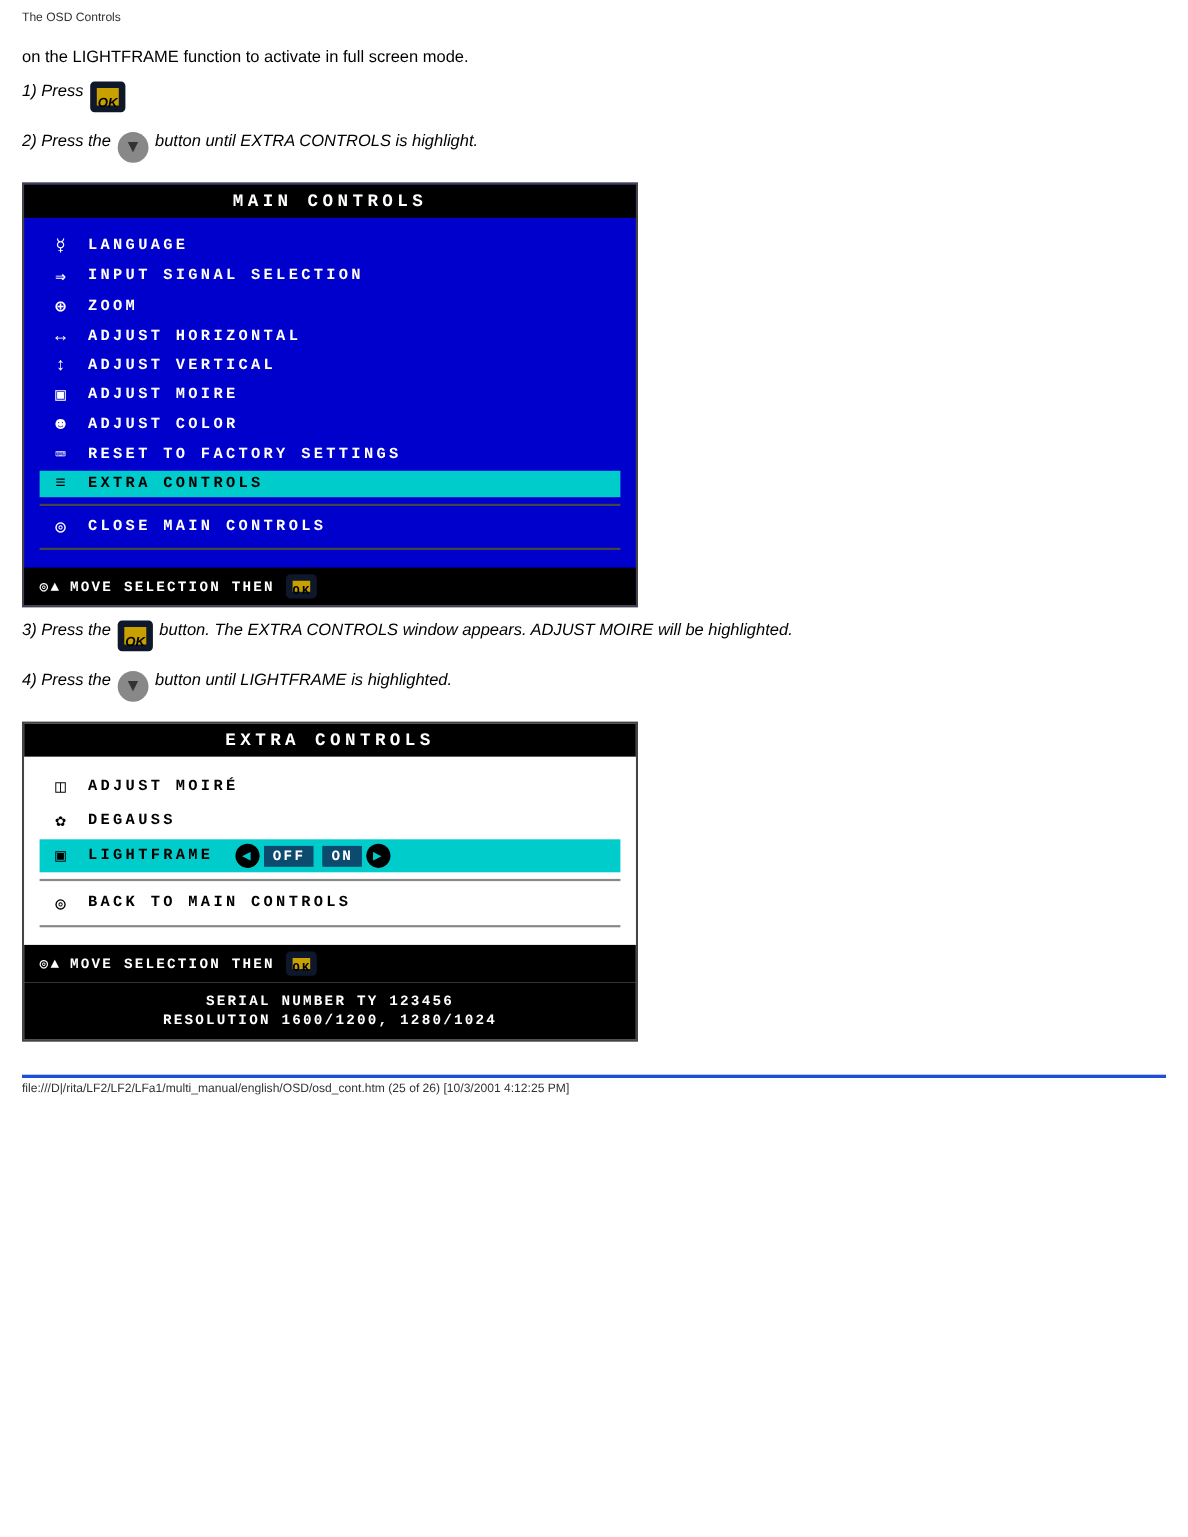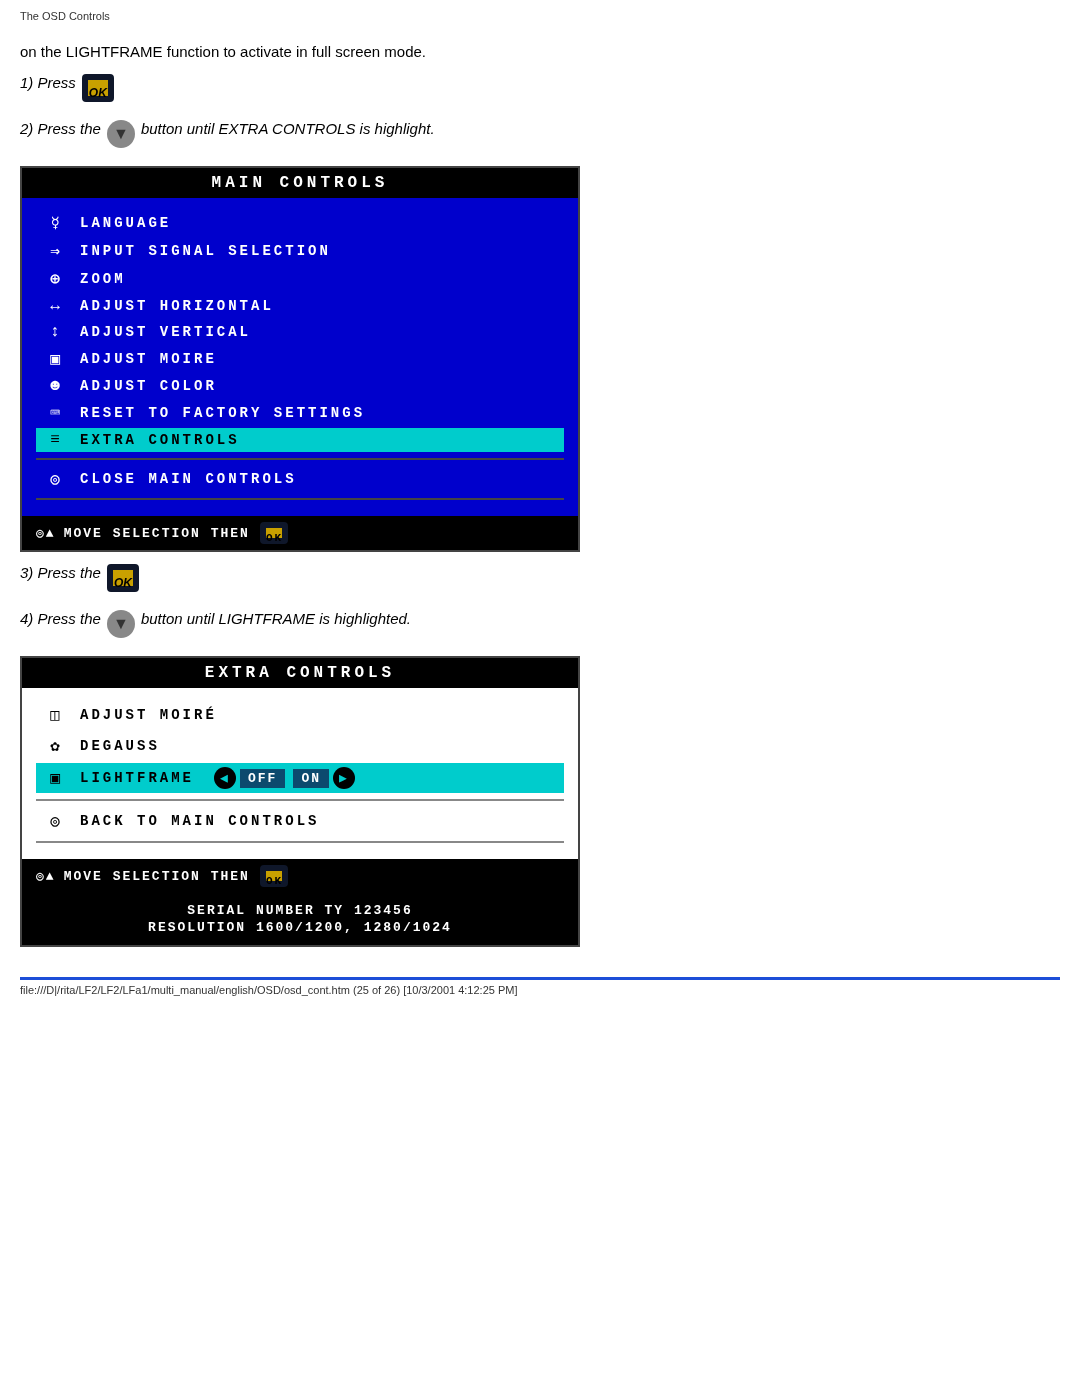--- a/index.html
+++ b/index.html
@@ -321,20 +321,21 @@
       <span style="margin-right:8px;">◎▲</span>
       <span>MOVE  SELECTION  THEN</span>
       <span class="ok-btn" style="margin-left:10px; background:#c8a000; color:#000; font-size:11px; width:28px; height:22px; line-height:20px;">OK</span>
     </div>
   </div>
 </div>
 
 <div class="step">
   <span>3) Press the</span>
   <span class="ok-btn">OK</span>
+  <span>button. The EXTRA CONTROLS window appears. ADJUST MOIRE will be highlighted.</span>
 </div>
 
 <div class="step">
   <span>4) Press the</span>
   <span class="down-btn">▼</span>
   <span>button until LIGHTFRAME is highlighted.</span>
 </div>
 
 <div class="extra-window">
   <div class="extra-title">EXTRA  CONTROLS</div>

